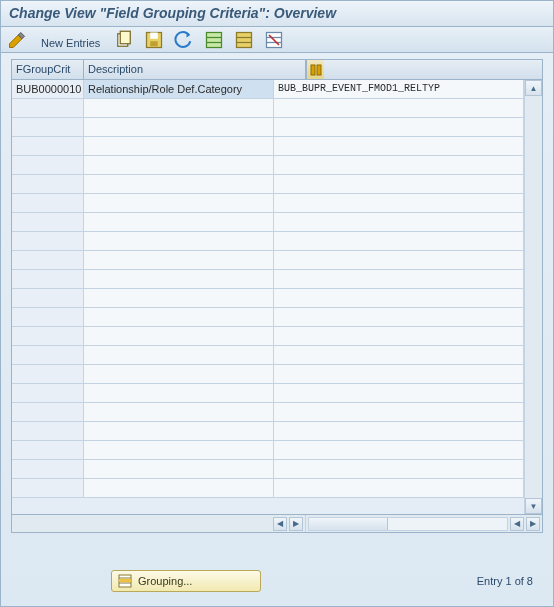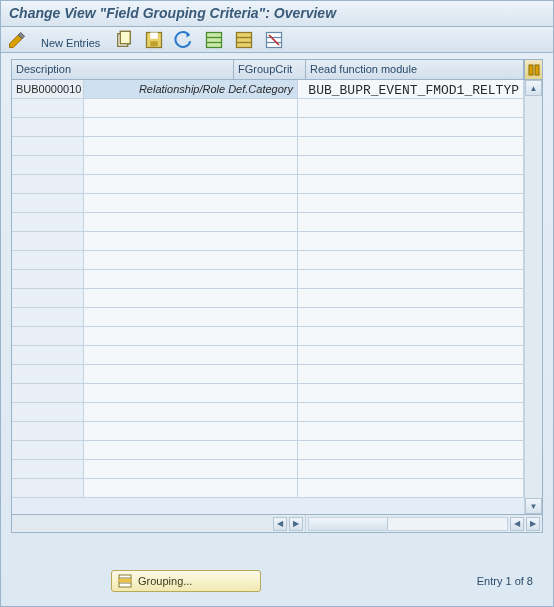--- a/index.html
+++ b/index.html
@@ -84,34 +84,33 @@
   }
   .rows {
     flex: 1;
     overflow: hidden;
   }
   .row {
     display: flex;
     height: 19px;
     border-bottom: 1px solid #c4d3e1;
     background: #0c4a6e;
-    text-align: right;
   }
   .row.sel .cell.c1 { background: #cfe0f0; }
   .cell {
     border-right: 1px solid #c4d3e1;
     padding: 3px 4px;
     overflow: hidden; white-space: nowrap;
     background: #f4f8fb;
     color: #2a2a2a;
     font-family: Arial, sans-serif;
   }
   .cell.c0 { width: 72px; background: #e8eff6; }
-  .cell.c1 { width: 214px; font-style: italic; }
-  .cell.c2 { flex: 1; font-family: "Courier New", monospace; font-size: 13px; }
+  .cell.c1 { width: 190px; }
+  .cell.c2 { flex: 1; font-family: "Courier New", monospace; font-size: 10px; }
   .vscroll {
     width: 18px;
     background: #e1e9f1;
     border-left: 1px solid #c4d3e1;
     position: relative;
   }
   .vscroll .up, .vscroll .down {
     height: 16px; width: 100%;
     display: flex; align-items:center; justify-content:center;
     background: linear-gradient(to bottom, #f0f5fa, #d6e2ed);
@@ -231,23 +230,22 @@
           <rect x="2" y="2" width="12" height="12" fill="#fff" stroke="#6a8aaa"></rect>
           <line x1="2" y1="6" x2="14" y2="6" stroke="#6a8aaa"></line>
           <line x1="2" y1="10" x2="14" y2="10" stroke="#6a8aaa"></line>
           <line x1="4" y1="4" x2="12" y2="12" stroke="#c03030" stroke-width="1.4"></line>
         </svg>
     </span>
   </div>
 
   <div class="grid-wrap">
     <div class="grid-head">
+      <div class="gh c0">FGroupCrit</div>
       <div class="gh c1">Description</div>
-      <div class="gh c0">FGroupCrit</div>
-      <div class="gh c2">Read function module</div>
       <div class="cfg">
         <svg viewBox="0 0 12 12">
             <rect x="1" y="1" width="4" height="10" fill="#d9a000" stroke="#8a6a00"></rect>
             <rect x="7" y="1" width="4" height="10" fill="#d9a000" stroke="#8a6a00"></rect>
           </svg>
       </div>
     </div>
     <div class="grid-body">
       <div class="rows" id="rows">
           <div class="row sel">

